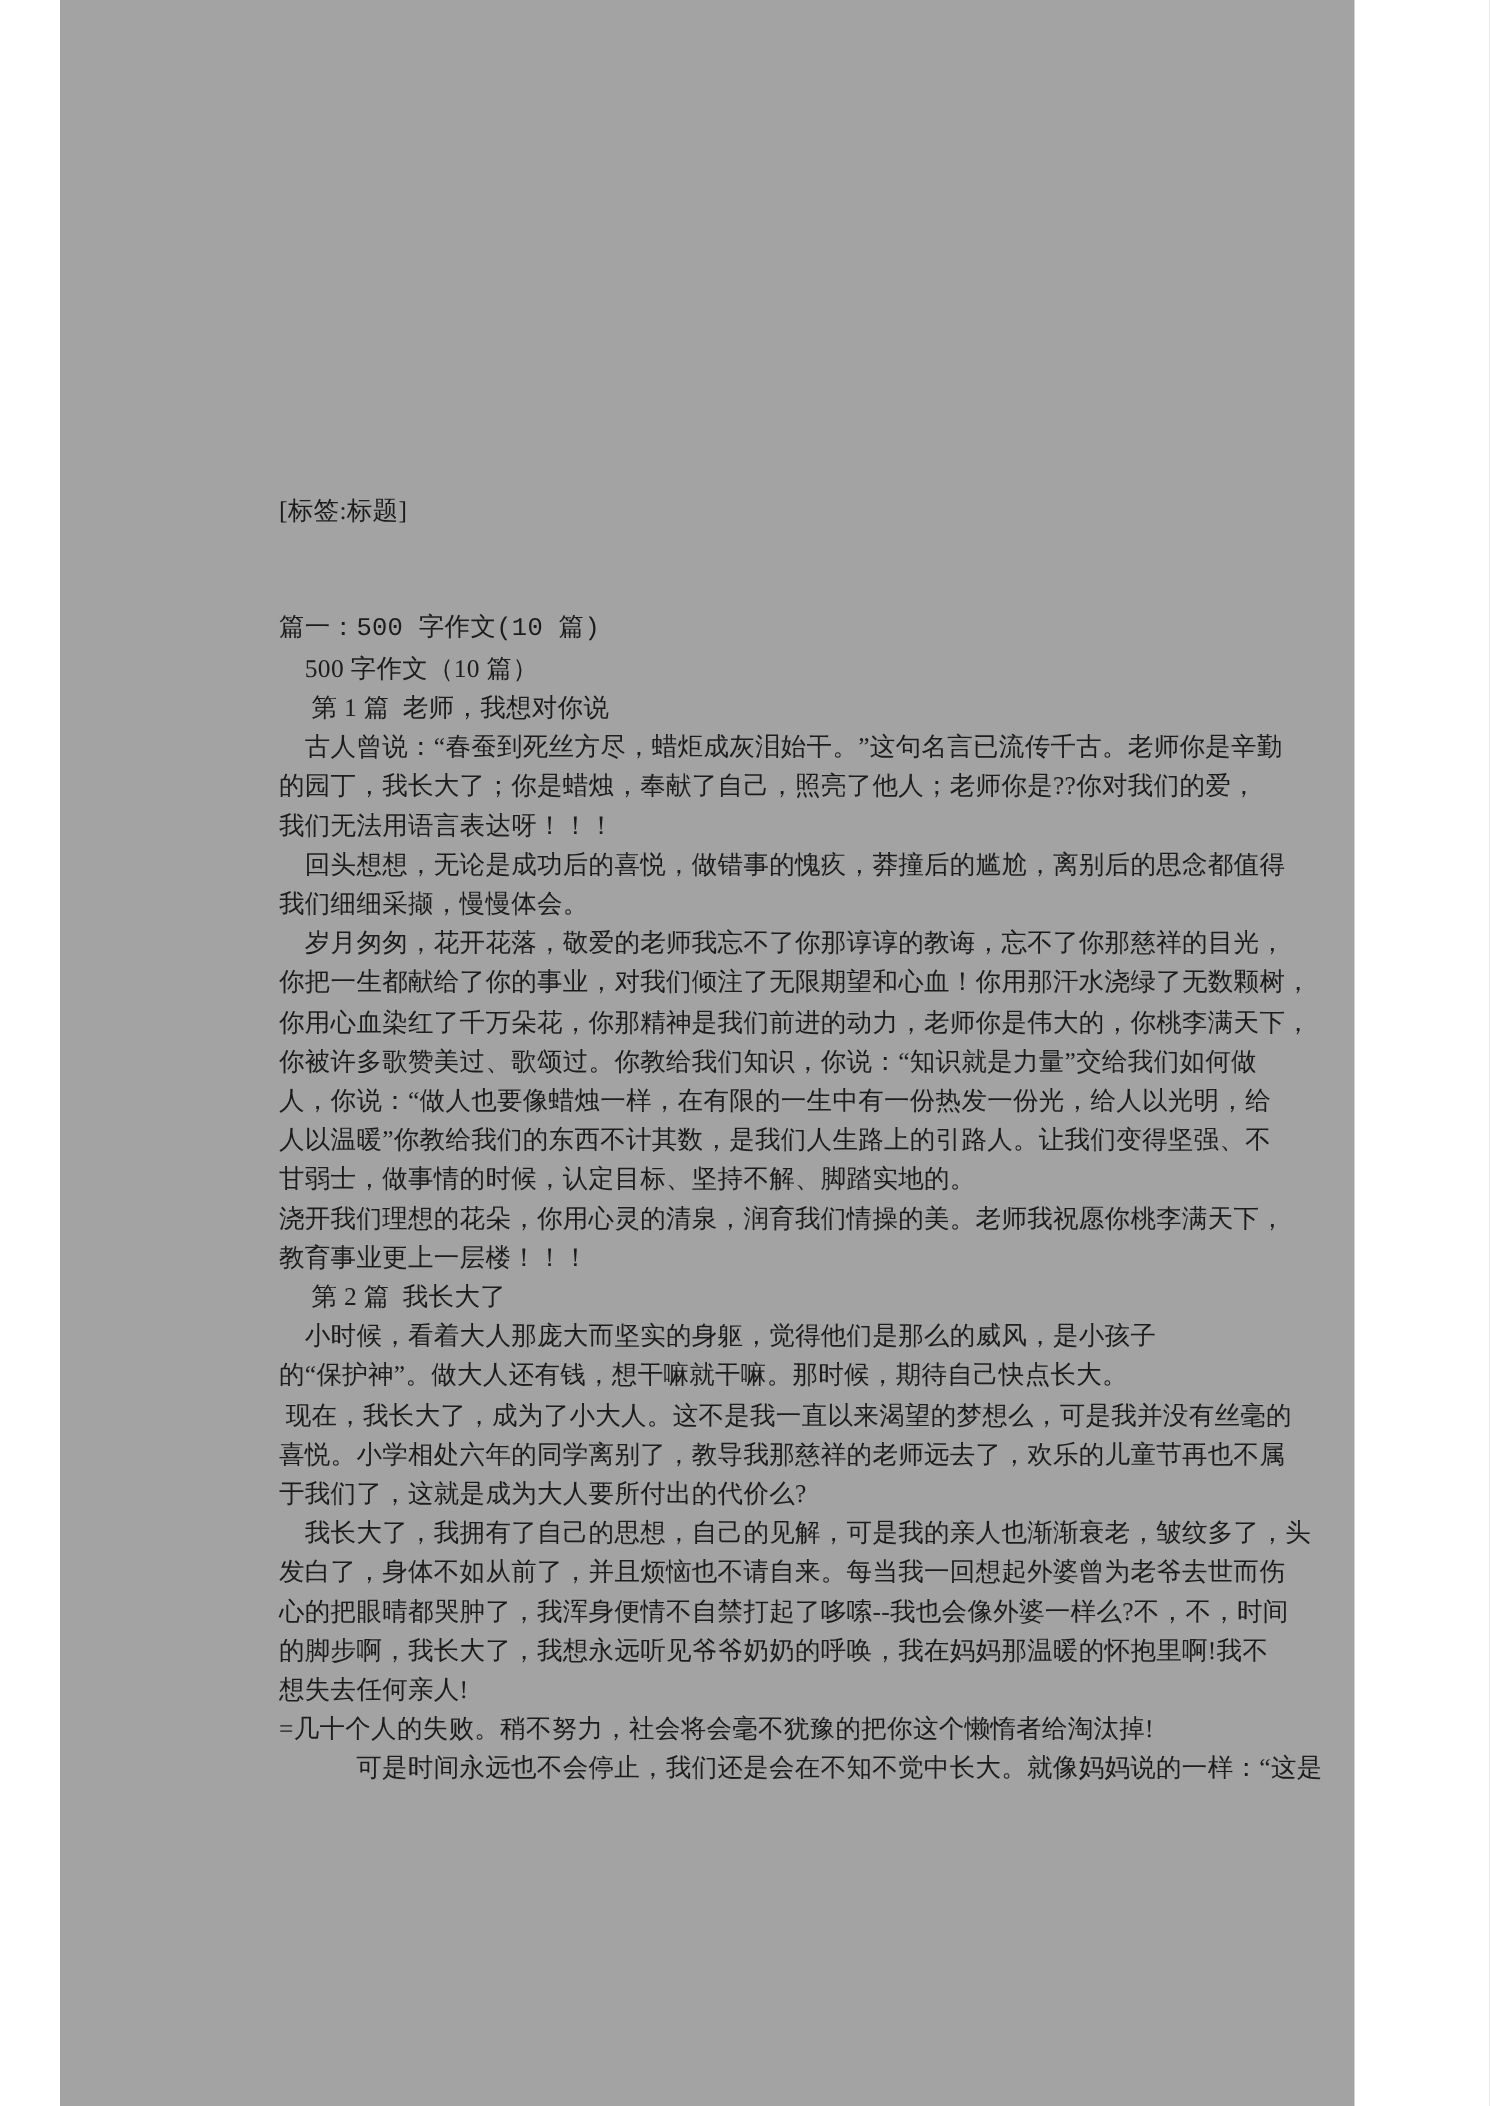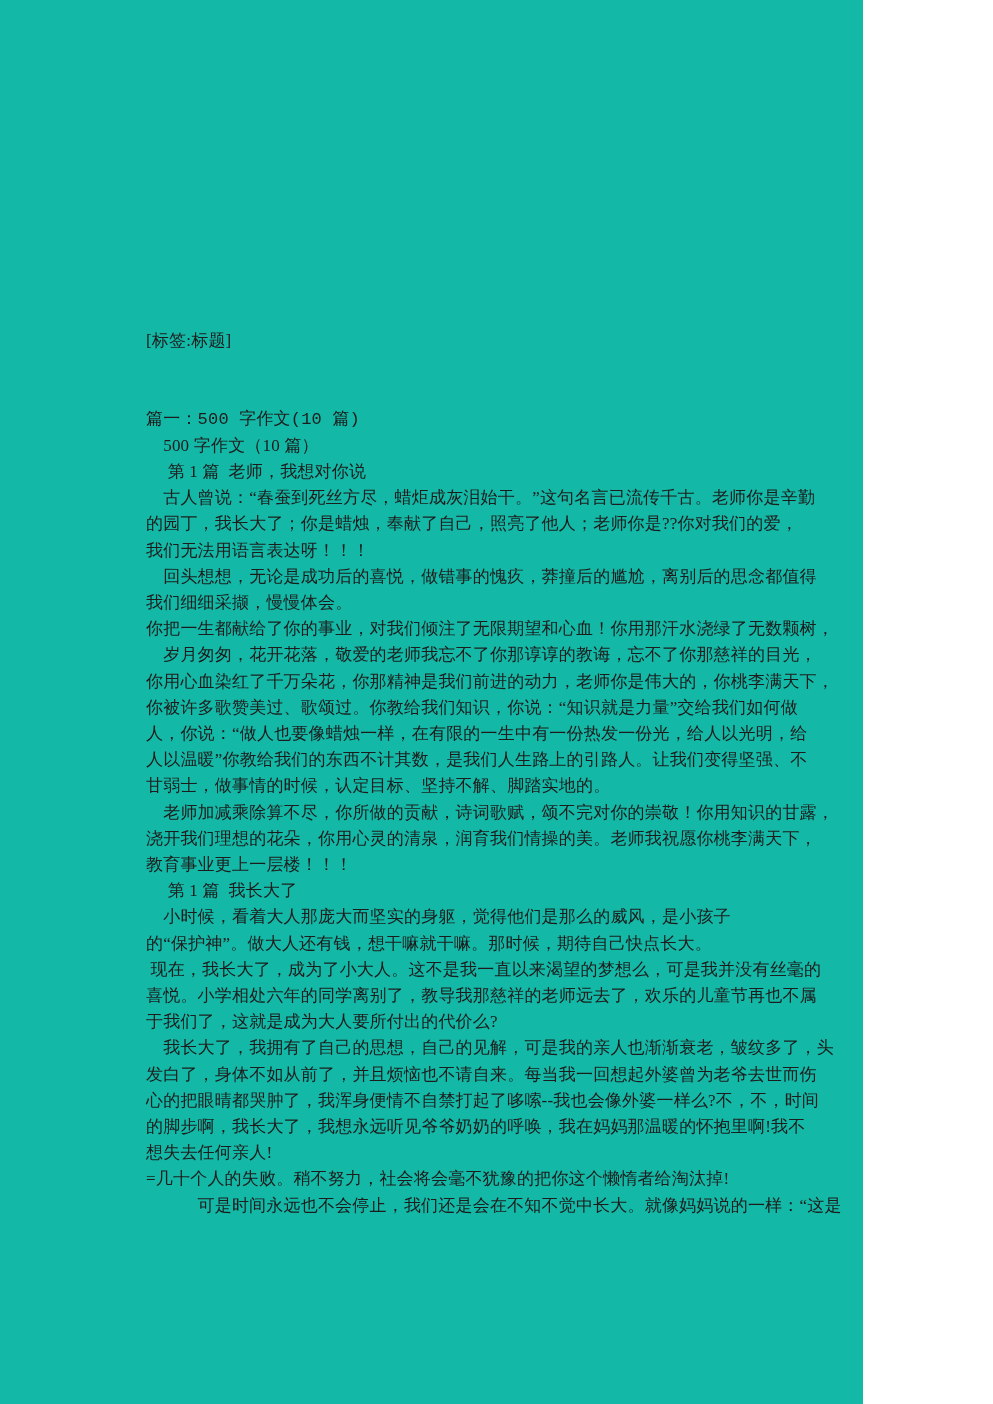--- a/index.html
+++ b/index.html
@@ -9,22 +9,23 @@
   }
   body {
     width: 993px;
     height: 1404px;
     overflow: hidden;
   }
   .page {
     position: relative;
     width: 863px;
     height: 1404px;
-    background: #14b8a6;
+    background: #a3a3a3;
     overflow: hidden;
+    margin-left: 40px;
   }
   .doc-body {
     position: absolute;
     left: 146px;
     top: 328px;
     width: 730px;
   }
   .line {
     font-family: "Liberation Serif", "DejaVu Serif", serif;
     font-size: 17px;
@@ -44,31 +45,30 @@
       <div class="line" style="color: rgb(28, 28, 28);"></div>
       <div class="line" style="color: rgb(28, 28, 28);"></div>
       <div class="line" style="color: rgb(28, 28, 28); font-family: Liberation Mono, monospace;">篇一：500 字作文(10 篇)</div>
       <div class="line" style="color: rgb(28, 28, 28);">　500 字作文（10 篇）</div>
       <div class="line" style="color: rgb(28, 28, 28);">　 第 1 篇  老师，我想对你说</div>
       <div class="line" style="color: rgb(28, 28, 28);">　古人曾说：“春蚕到死丝方尽，蜡炬成灰泪始干。”这句名言已流传千古。老师你是辛勤</div>
       <div class="line" style="color: rgb(28, 28, 28);">的园丁，我长大了；你是蜡烛，奉献了自己，照亮了他人；老师你是??你对我们的爱，</div>
       <div class="line" style="color: rgb(28, 28, 28);">我们无法用语言表达呀！！！</div>
       <div class="line" style="color: rgb(28, 28, 28);">　回头想想，无论是成功后的喜悦，做错事的愧疚，莽撞后的尴尬，离别后的思念都值得</div>
       <div class="line" style="color: rgb(28, 28, 28);">我们细细采撷，慢慢体会。</div>
+      <div class="line" style="color: rgb(28, 28, 28);">　岁月匆匆，花开花落，敬爱的老师我忘不了你那谆谆的教诲，忘不了你那慈祥的目光，</div>
       <div class="line" style="color: rgb(28, 28, 28);">你把一生都献给了你的事业，对我们倾注了无限期望和心血！你用那汗水浇绿了无数颗树，</div>
-      <div class="line" style="color: rgb(28, 28, 28);">　岁月匆匆，花开花落，敬爱的老师我忘不了你那谆谆的教诲，忘不了你那慈祥的目光，</div>
       <div class="line" style="color: rgb(28, 28, 28);">你用心血染红了千万朵花，你那精神是我们前进的动力，老师你是伟大的，你桃李满天下，</div>
       <div class="line" style="color: rgb(28, 28, 28);">你被许多歌赞美过、歌颂过。你教给我们知识，你说：“知识就是力量”交给我们如何做</div>
       <div class="line" style="color: rgb(28, 28, 28);">人，你说：“做人也要像蜡烛一样，在有限的一生中有一份热发一份光，给人以光明，给</div>
       <div class="line" style="color: rgb(28, 28, 28);">人以温暖”你教给我们的东西不计其数，是我们人生路上的引路人。让我们变得坚强、不</div>
       <div class="line" style="color: rgb(28, 28, 28);">甘弱士，做事情的时候，认定目标、坚持不解、脚踏实地的。</div>
-      <div class="line" style="color: rgb(28, 28, 28);">　老师加减乘除算不尽，你所做的贡献，诗词歌赋，颂不完对你的崇敬！你用知识的甘露，</div>
       <div class="line" style="color: rgb(28, 28, 28);">浇开我们理想的花朵，你用心灵的清泉，润育我们情操的美。老师我祝愿你桃李满天下，</div>
       <div class="line" style="color: rgb(28, 28, 28);">教育事业更上一层楼！！！</div>
-      <div class="line" style="color: rgb(28, 28, 28);">　 第 1 篇  我长大了</div>
+      <div class="line" style="color: rgb(28, 28, 28);">　 第 2 篇  我长大了</div>
       <div class="line" style="color: rgb(28, 28, 28);">　小时候，看着大人那庞大而坚实的身躯，觉得他们是那么的威风，是小孩子</div>
       <div class="line" style="color: rgb(28, 28, 28);">的“保护神”。做大人还有钱，想干嘛就干嘛。那时候，期待自己快点长大。</div>
       <div class="line" style="color: rgb(28, 28, 28);"> 现在，我长大了，成为了小大人。这不是我一直以来渴望的梦想么，可是我并没有丝毫的</div>
       <div class="line" style="color: rgb(28, 28, 28);">喜悦。小学相处六年的同学离别了，教导我那慈祥的老师远去了，欢乐的儿童节再也不属</div>
       <div class="line" style="color: rgb(28, 28, 28);">于我们了，这就是成为大人要所付出的代价么?</div>
       <div class="line" style="color: rgb(28, 28, 28);">　我长大了，我拥有了自己的思想，自己的见解，可是我的亲人也渐渐衰老，皱纹多了，头</div>
       <div class="line" style="color: rgb(28, 28, 28);">发白了，身体不如从前了，并且烦恼也不请自来。每当我一回想起外婆曾为老爷去世而伤</div>
       <div class="line" style="color: rgb(28, 28, 28);">心的把眼晴都哭肿了，我浑身便情不自禁打起了哆嗦--我也会像外婆一样么?不，不，时间</div>
       <div class="line" style="color: rgb(28, 28, 28);">的脚步啊，我长大了，我想永远听见爷爷奶奶的呼唤，我在妈妈那温暖的怀抱里啊!我不</div>
       <div class="line" style="color: rgb(28, 28, 28);">想失去任何亲人!</div>

